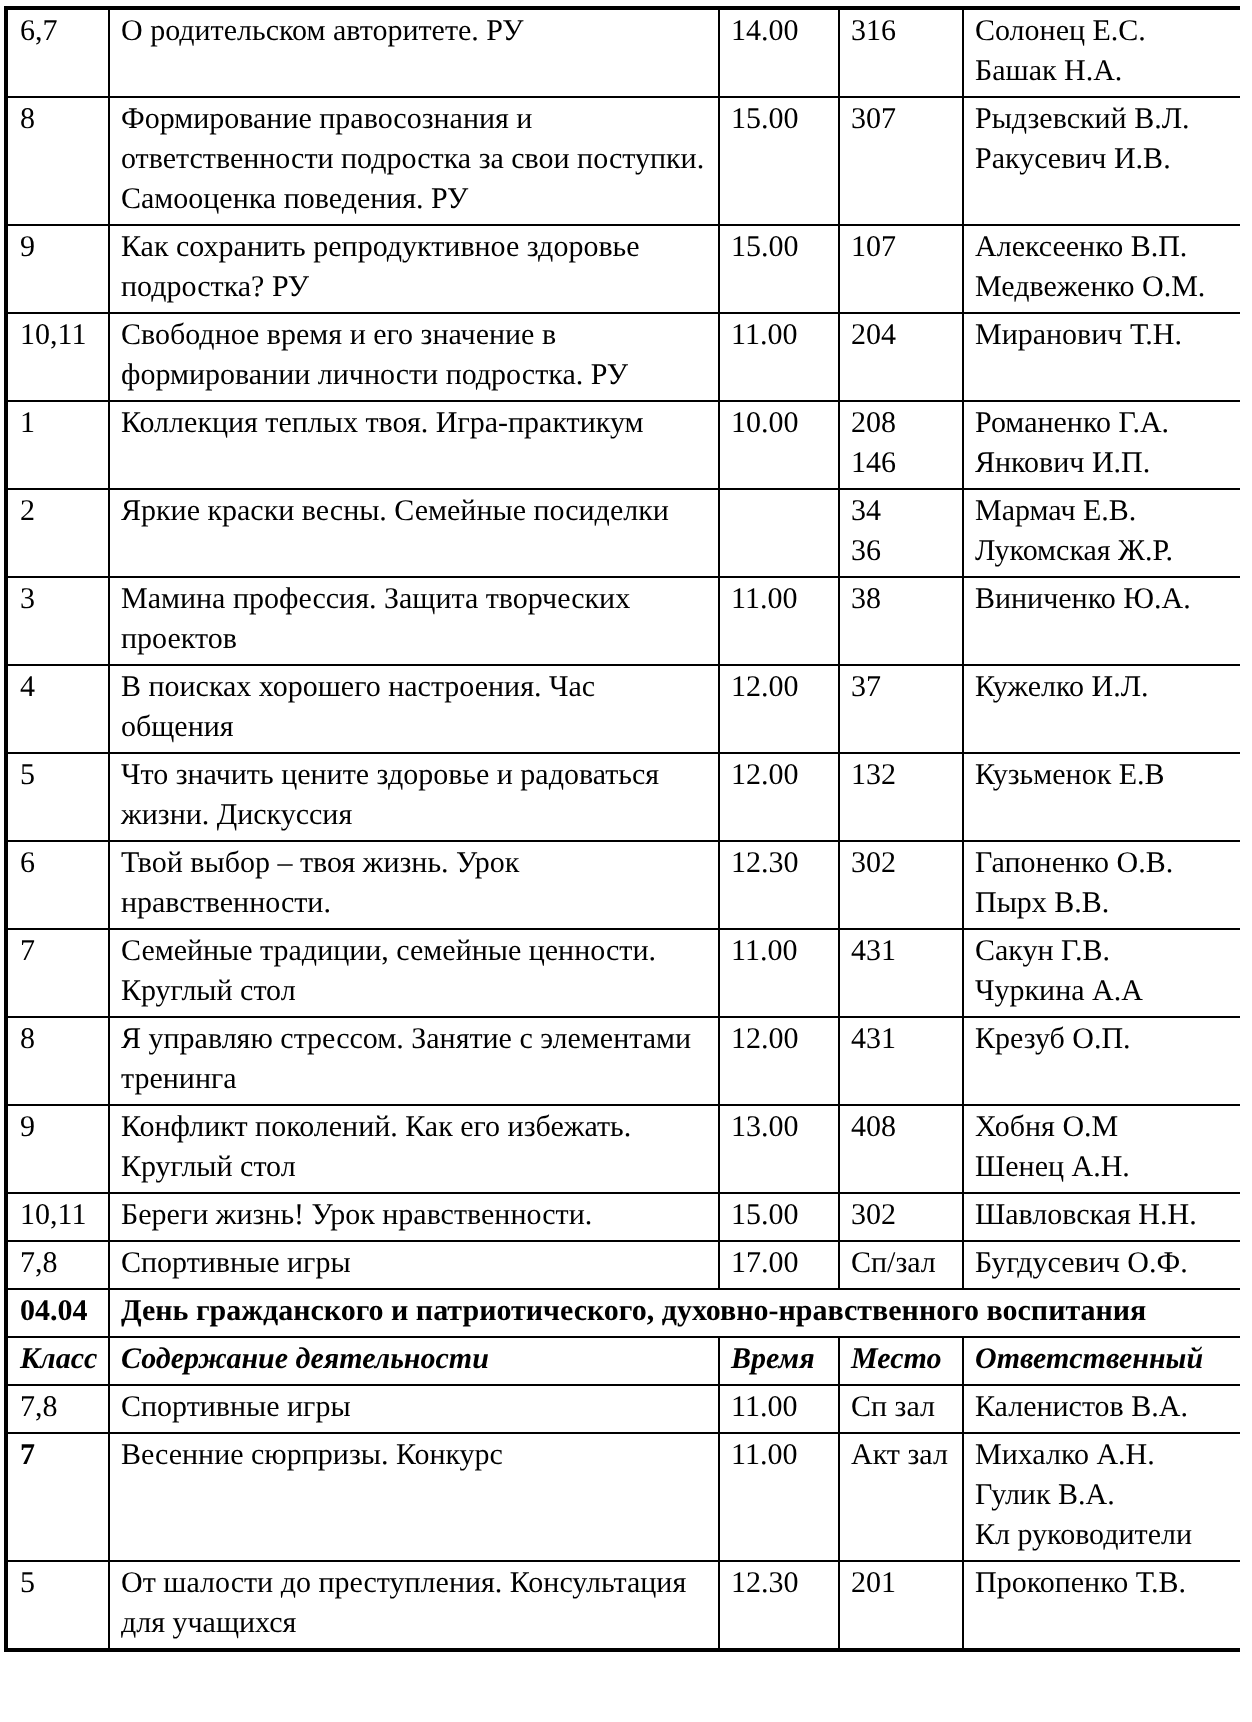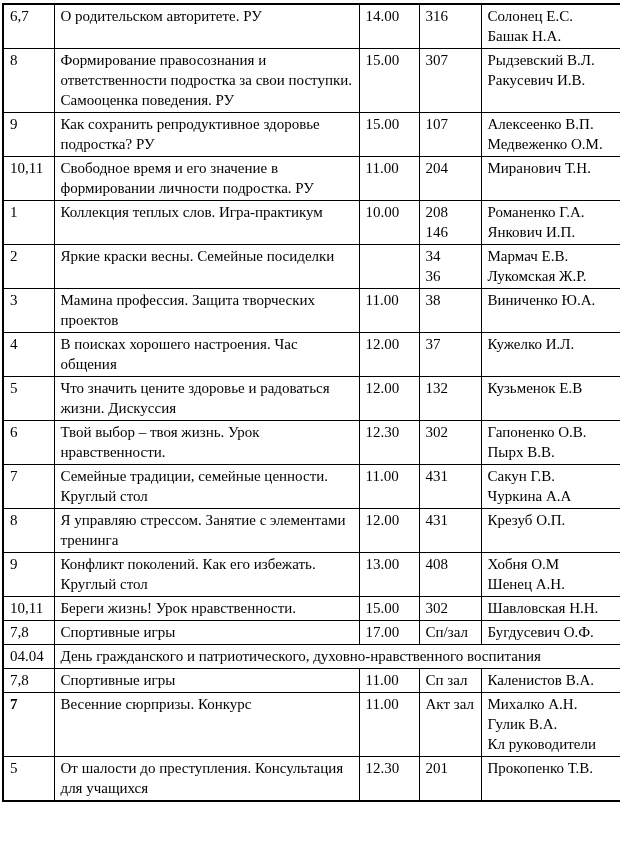--- a/index.html
+++ b/index.html
@@ -27,21 +27,21 @@
     font-size: 15px;
     line-height: 20px;
     padding: 1px 4px 2px 6px;
     vertical-align: top;
     white-space: pre-line;
     overflow: hidden;
   }
   td.c-class { }
   td.c-time, td.c-room { }
   tr.section-row td {
-    font-weight: normal;
+    font-weight: bold;
   }
   tr.header-row td {
     font-weight: bold;
     font-style: italic;
   }
   td.bold-class { font-weight: bold; }
 </style>
 </head>
 <body>
 
@@ -81,21 +81,21 @@
         </tr>
         <tr class="data-row">
           <td class="c-class">10,11</td>
           <td class="c-content">Свободное время и его значение в формировании личности подростка. РУ</td>
           <td class="c-time">11.00</td>
           <td class="c-room">204</td>
           <td class="c-resp">Миранович Т.Н.</td>
         </tr>
         <tr class="data-row">
           <td class="c-class">1</td>
-          <td class="c-content">Коллекция теплых слов. Игра-практикум</td>
+          <td class="c-content">Коллекция теплых твоя. Игра-практикум</td>
           <td class="c-time">10.00</td>
           <td class="c-room">208
 146</td>
           <td class="c-resp">Романенко Г.А.
 Янкович И.П.</td>
         </tr>
         <tr class="data-row">
           <td class="c-class">2</td>
           <td class="c-content">Яркие краски весны. Семейные посиделки</td>
           <td class="c-time"></td>
@@ -167,20 +167,27 @@
           <td class="c-class">7,8</td>
           <td class="c-content">Спортивные игры</td>
           <td class="c-time">17.00</td>
           <td class="c-room">Сп/зал</td>
           <td class="c-resp">Бугдусевич О.Ф.</td>
         </tr>
         <tr class="section-row">
           <td class="c-class">04.04</td>
           <td class="c-content" colspan="4">День гражданского и патриотического, духовно-нравственного воспитания</td>
         </tr>
+        <tr class="header-row">
+          <td class="c-class">Класс</td>
+          <td class="c-content">Содержание деятельности</td>
+          <td class="c-time">Время</td>
+          <td class="c-room">Место</td>
+          <td class="c-resp">Ответственный</td>
+        </tr>
         <tr class="data-row">
           <td class="c-class">7,8</td>
           <td class="c-content">Спортивные игры</td>
           <td class="c-time">11.00</td>
           <td class="c-room">Сп зал</td>
           <td class="c-resp">Каленистов В.А.</td>
         </tr>
         <tr class="data-row">
           <td class="c-class bold-class">7</td>
           <td class="c-content">Весенние сюрпризы. Конкурс</td>

